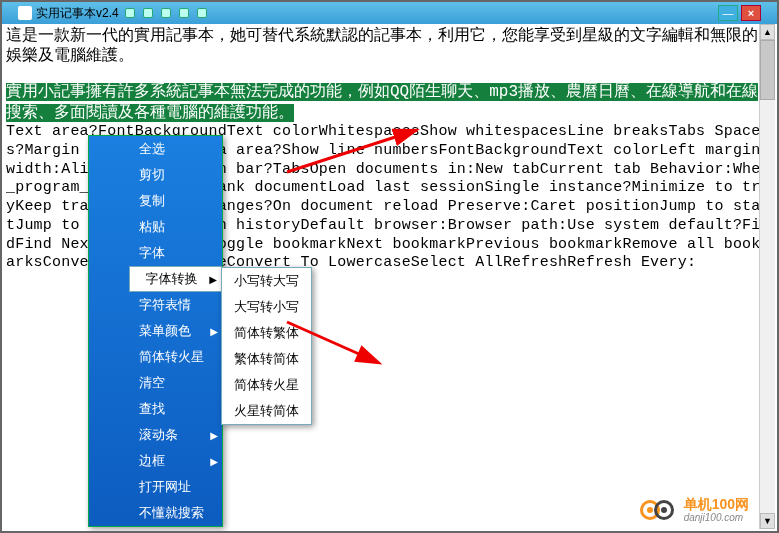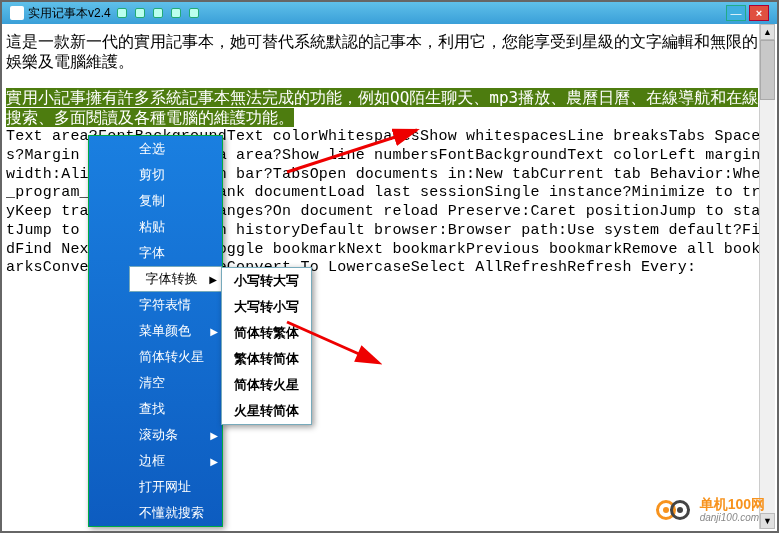--- a/index.html
+++ b/index.html
@@ -1,36 +1,36 @@
 <!DOCTYPE html>
 <html><head>
 <meta charset="utf-8">
 <style>
 * { margin: 0; padding: 0; box-sizing: border-box; }
 body { font-family: "Microsoft YaHei", SimSun, sans-serif; font-size: 13px; width: 779px; height: 533px; border: 2px solid #666; position: relative; overflow: hidden; background: #fff; }
-.titlebar { height: 22px; background: linear-gradient(#5fc0ea, #3a9fd8); display: flex; align-items: center; padding: 0 8px; color: #000; font-size: 12px; }
+.titlebar { height: 22px; background: linear-gradient(#5fc0ea, #3a9fd8); display: flex; align-items: center; padding: 0 16px; color: #000; font-size: 12px; }
 .titlebar .icon { width: 14px; height: 14px; background: #fff; margin-right: 4px; border-radius: 2px; }
 .titlebar .title { flex: 0 0 auto; }
 .titlebar .dots { flex: 1; display: flex; gap: 8px; margin-left: 6px; }
 .titlebar .dot { width: 10px; height: 10px; border: 1px solid #2a7; border-radius: 2px; background: #bfe; }
 .titlebar .winbtns { display: flex; gap: 3px; }
 .titlebar .winbtn { width: 20px; height: 16px; background: #3fb0e0; border: 1px solid #2a8; display: flex; align-items: center; justify-content: center; font-size: 11px; color: #fff; cursor: pointer; }
 .titlebar .winbtn.close { background: #e05040; border-color: #a03; font-weight: bold; }
-.content { padding: 8px 4px; font-family: SimSun, monospace; font-size: 16px; line-height: 1.25; position: relative; }
+.content { padding: 1px 4px; font-family: SimSun, monospace; font-size: 16px; line-height: 1.25; position: relative; }
 .para1 { color: #000; }
-.highlight { background: #4d7c0f; color: #fff; display: inline; }
+.highlight { background: #15803d; color: #fff; display: inline; font-family: Liberation Mono, monospace; }
 .bodytext { font-family: "Courier New", monospace; font-size: 15px; letter-spacing: 0.2px; word-break: break-all; }
 .ctxmenu { position: absolute; background: linear-gradient(#1a7fe0, #0d5cc0); border: 1px solid #0a4; box-shadow: 2px 2px 6px rgba(0,0,0,.4); min-width: 110px; }
 .ctxmenu .mitem { padding: 4px 18px 4px 10px; color: #fff; font-size: 13px; cursor: pointer; position: relative; white-space: nowrap; margin-left: 40px; }
 .ctxmenu .mitem.hover { background: #fff; color: #000; border: 1px solid #7ab; padding: 3px 17px 3px 9px; text-align: center; }
 .ctxmenu .mitem .arrow { position: absolute; right: 4px; top: 50%; transform: translateY(-50%); font-size: 10px; }
 .submenu { position: absolute; left: 100%; top: 0; background: #fff; border: 1px solid #7ab; box-shadow: 2px 2px 6px rgba(0,0,0,.4); min-width: 90px; }
-.submenu .sitem { padding: 4px 12px; color: #000; font-size: 13px; cursor: pointer; white-space: nowrap; font-weight: bold; }
+.submenu .sitem { padding: 4px 12px; color: #000; font-size: 13px; cursor: pointer; white-space: nowrap; }
 .redarrow { position: absolute; pointer-events: none; }
-.watermark { position: absolute; right: 12px; bottom: 8px; display: flex; align-items: center; gap: 6px; }
+.watermark { position: absolute; right: 28px; bottom: 8px; display: flex; align-items: center; gap: 6px; }
 .wm-logo { width: 38px; height: 24px; position: relative; }
 .wm-c1 { position: absolute; width: 20px; height: 20px; border: 3px solid #f7931e; border-radius: 50%; left: 0; top: 2px; }
 .wm-c1::after { content: ""; position: absolute; width: 6px; height: 6px; background: #f7931e; border-radius: 50%; left: 4px; top: 4px; }
 .wm-c2 { position: absolute; width: 20px; height: 20px; border: 3px solid #444; border-radius: 50%; left: 14px; top: 2px; }
 .wm-c2::after { content: ""; position: absolute; width: 6px; height: 6px; background: #444; border-radius: 50%; left: 4px; top: 4px; }
 .wm-text { font-size: 11px; line-height: 1.1; }
 .wm-text .l1 { color: #f7931e; font-weight: bold; font-size: 14px; }
 .wm-text .l2 { color: #888; font-size: 10px; font-style: italic; }
 .scrollbar-v { position: absolute; right: 2px; top: 22px; bottom: 2px; width: 16px; background: #f0f0f0; border-left: 1px solid #ccc; }
 .sb-btn { height: 16px; background: #e0e0e0; border: 1px solid #bbb; display: flex; align-items: center; justify-content: center; font-size: 9px; }

